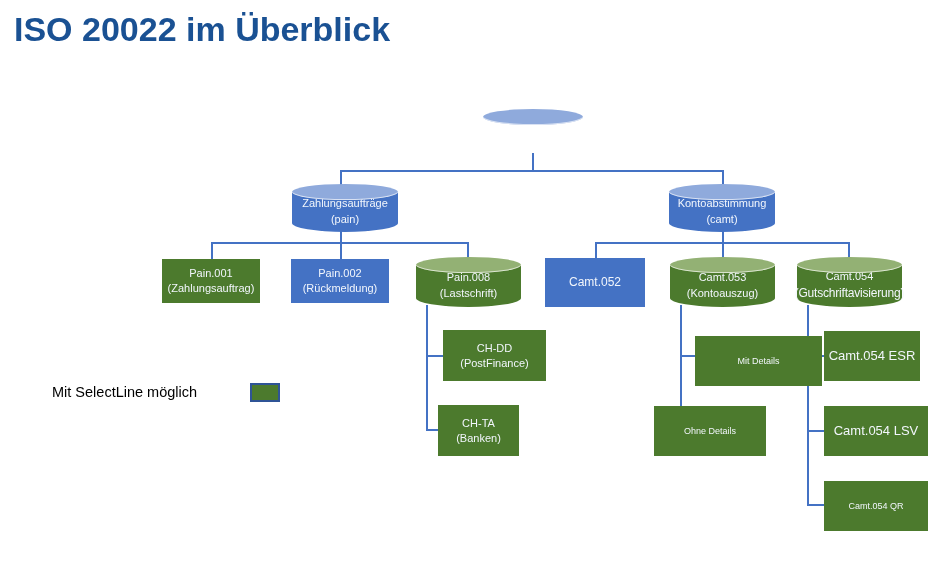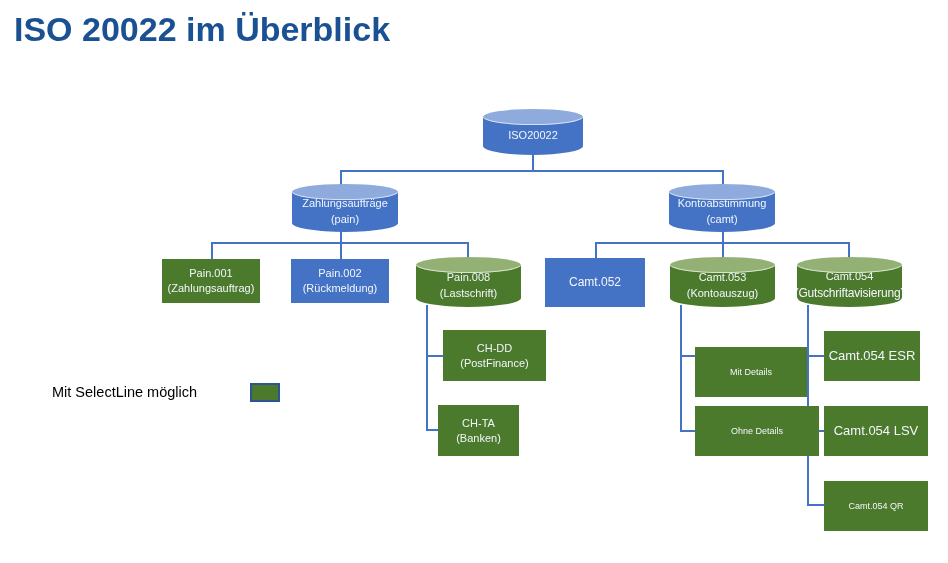--- a/index.html
+++ b/index.html
@@ -85,23 +85,20 @@
   <div class="line h" style="left:680px;top:355px;width:15px"></div>
   <div class="line h" style="left:680px;top:430px;width:15px"></div>
 
   <div class="line v" style="left:807px;top:305px;height:201px"></div>
   <div class="line h" style="left:807px;top:355px;width:17px"></div>
   <div class="line h" style="left:807px;top:430px;width:17px"></div>
   <div class="line h" style="left:807px;top:504px;width:17px"></div>
 
   <div class="cylinder blue fs11" style="left:483px;top:109px;width:100px;height:46px">
     <div class="cap"></div>
-    <div class="barrel">
-      <div>ISO20022</div>
-    </div>
   </div>
 
   <div class="cylinder blue fs11" style="left:292px;top:184px;width:106px;height:48px">
     <div class="cap"></div>
     <div class="barrel">
       <div>Zahlungsaufträge</div>
       <div>(pain)</div>
     </div>
   </div>
 
@@ -154,25 +151,25 @@
   <div class="node rect green fs11" style="left:443px;top:330px;width:103px;height:51px">
     <div>CH-DD</div>
     <div>(PostFinance)</div>
   </div>
 
   <div class="node rect green fs11" style="left:438px;top:405px;width:81px;height:51px">
     <div>CH-TA</div>
     <div>(Banken)</div>
   </div>
 
-  <div class="node rect green fs9" style="left:695px;top:347px;width:112px;height:50px">
+  <div class="node rect green fs9" style="left:695px;top:336px;width:127px;height:50px">
     <div>Mit Details</div>
   </div>
 
-  <div class="node rect green fs9" style="left:695px;top:406px;width:124px;height:50px">
+  <div class="node rect green fs9" style="left:654px;top:406px;width:112px;height:50px">
     <div>Ohne Details</div>
   </div>
 
   <div class="node rect green fs13" style="left:824px;top:331px;width:96px;height:50px">
     <div>Camt.054 ESR</div>
   </div>
 
   <div class="node rect green fs13" style="left:824px;top:406px;width:104px;height:50px">
     <div>Camt.054 LSV</div>
   </div>

